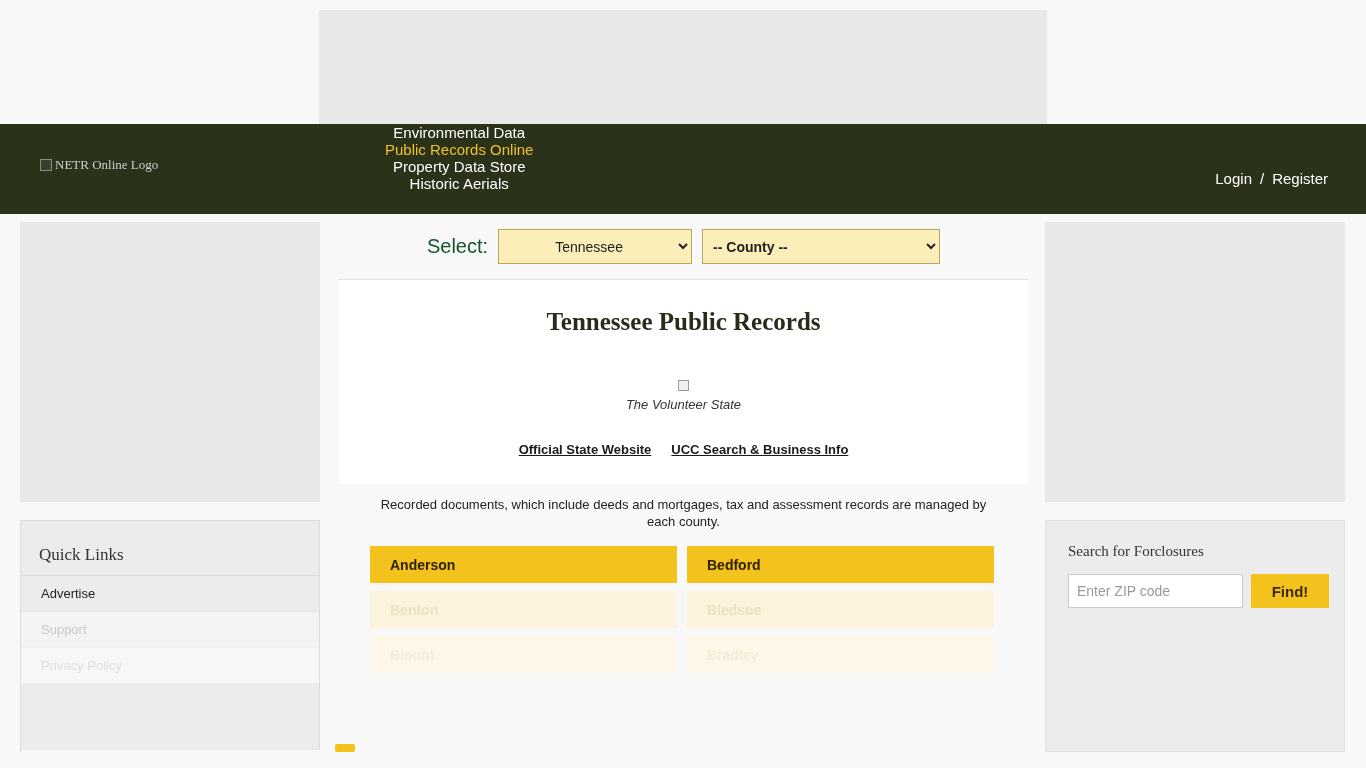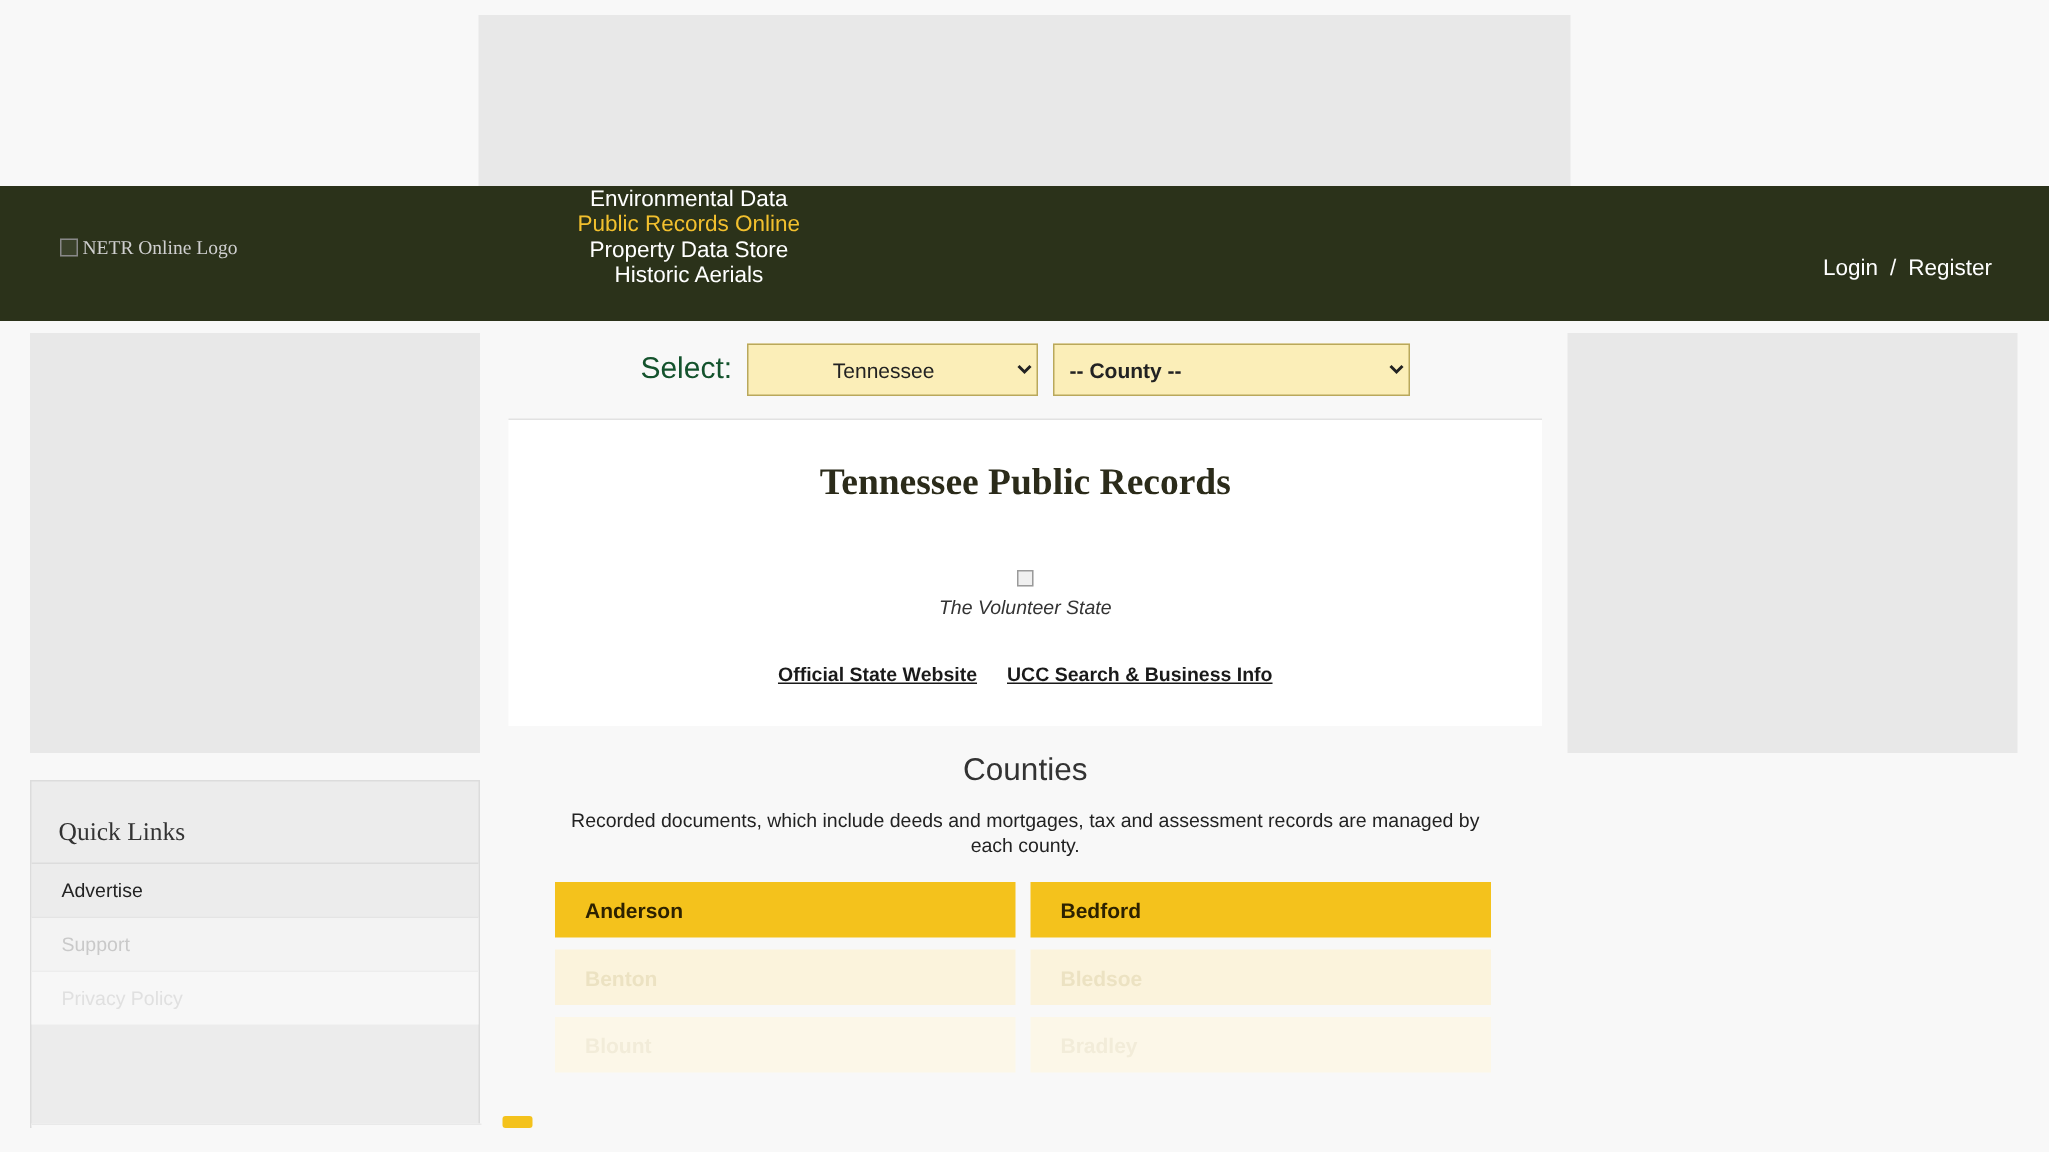--- a/index.html
+++ b/index.html
@@ -213,20 +213,27 @@
     <div class="side-ad-right"></div>
 
     <div class="quick-links">
       <h3>Quick Links</h3>
       <a href="#" class="ql-item">Advertise</a>
       <a href="#" class="ql-item faded">Support</a>
       <a href="#" class="ql-item faded2">Privacy Policy</a>
       <div class="ql-tail"></div>
     </div>
 
+    <div class="forclosure">
+      <div class="fc-title">Search for Forclosures</div>
+      <div class="fc-row">
+        <input class="fc-input" type="text" placeholder="Enter ZIP code" style="">
+        <button class="fc-btn">Find!</button>
+      </div>
+    </div>
 
     <div class="center">
 
       <div class="select-bar">
         <span class="lbl">Select:</span>
         <select id="state-select">
           <option>Tennessee</option>
         </select>
         <select id="county-select">
           <option>-- County --</option>
@@ -236,21 +243,20 @@
       <div class="state-card">
         <h1>Tennessee Public Records</h1>
         <div class="flag-broken"></div>
         <div class="nickname">The Volunteer State</div>
         <div class="state-links">
           <a href="#">Official State Website</a>
           <a href="#">UCC Search &amp; Business Info</a>
         </div>
       </div>
 
-      <h2 class="counties-h2">Counties</h2>
       <p class="counties-desc">Recorded documents, which include deeds and mortgages, tax and assessment records are managed by each county.</p>
 
       <div class="county-grid">
         <div class="county">Anderson</div>
         <div class="county">Bedford</div>
         <div class="county f1">Benton</div>
         <div class="county f1">Bledsoe</div>
         <div class="county f2">Blount</div>
         <div class="county f2">Bradley</div>
       </div>

